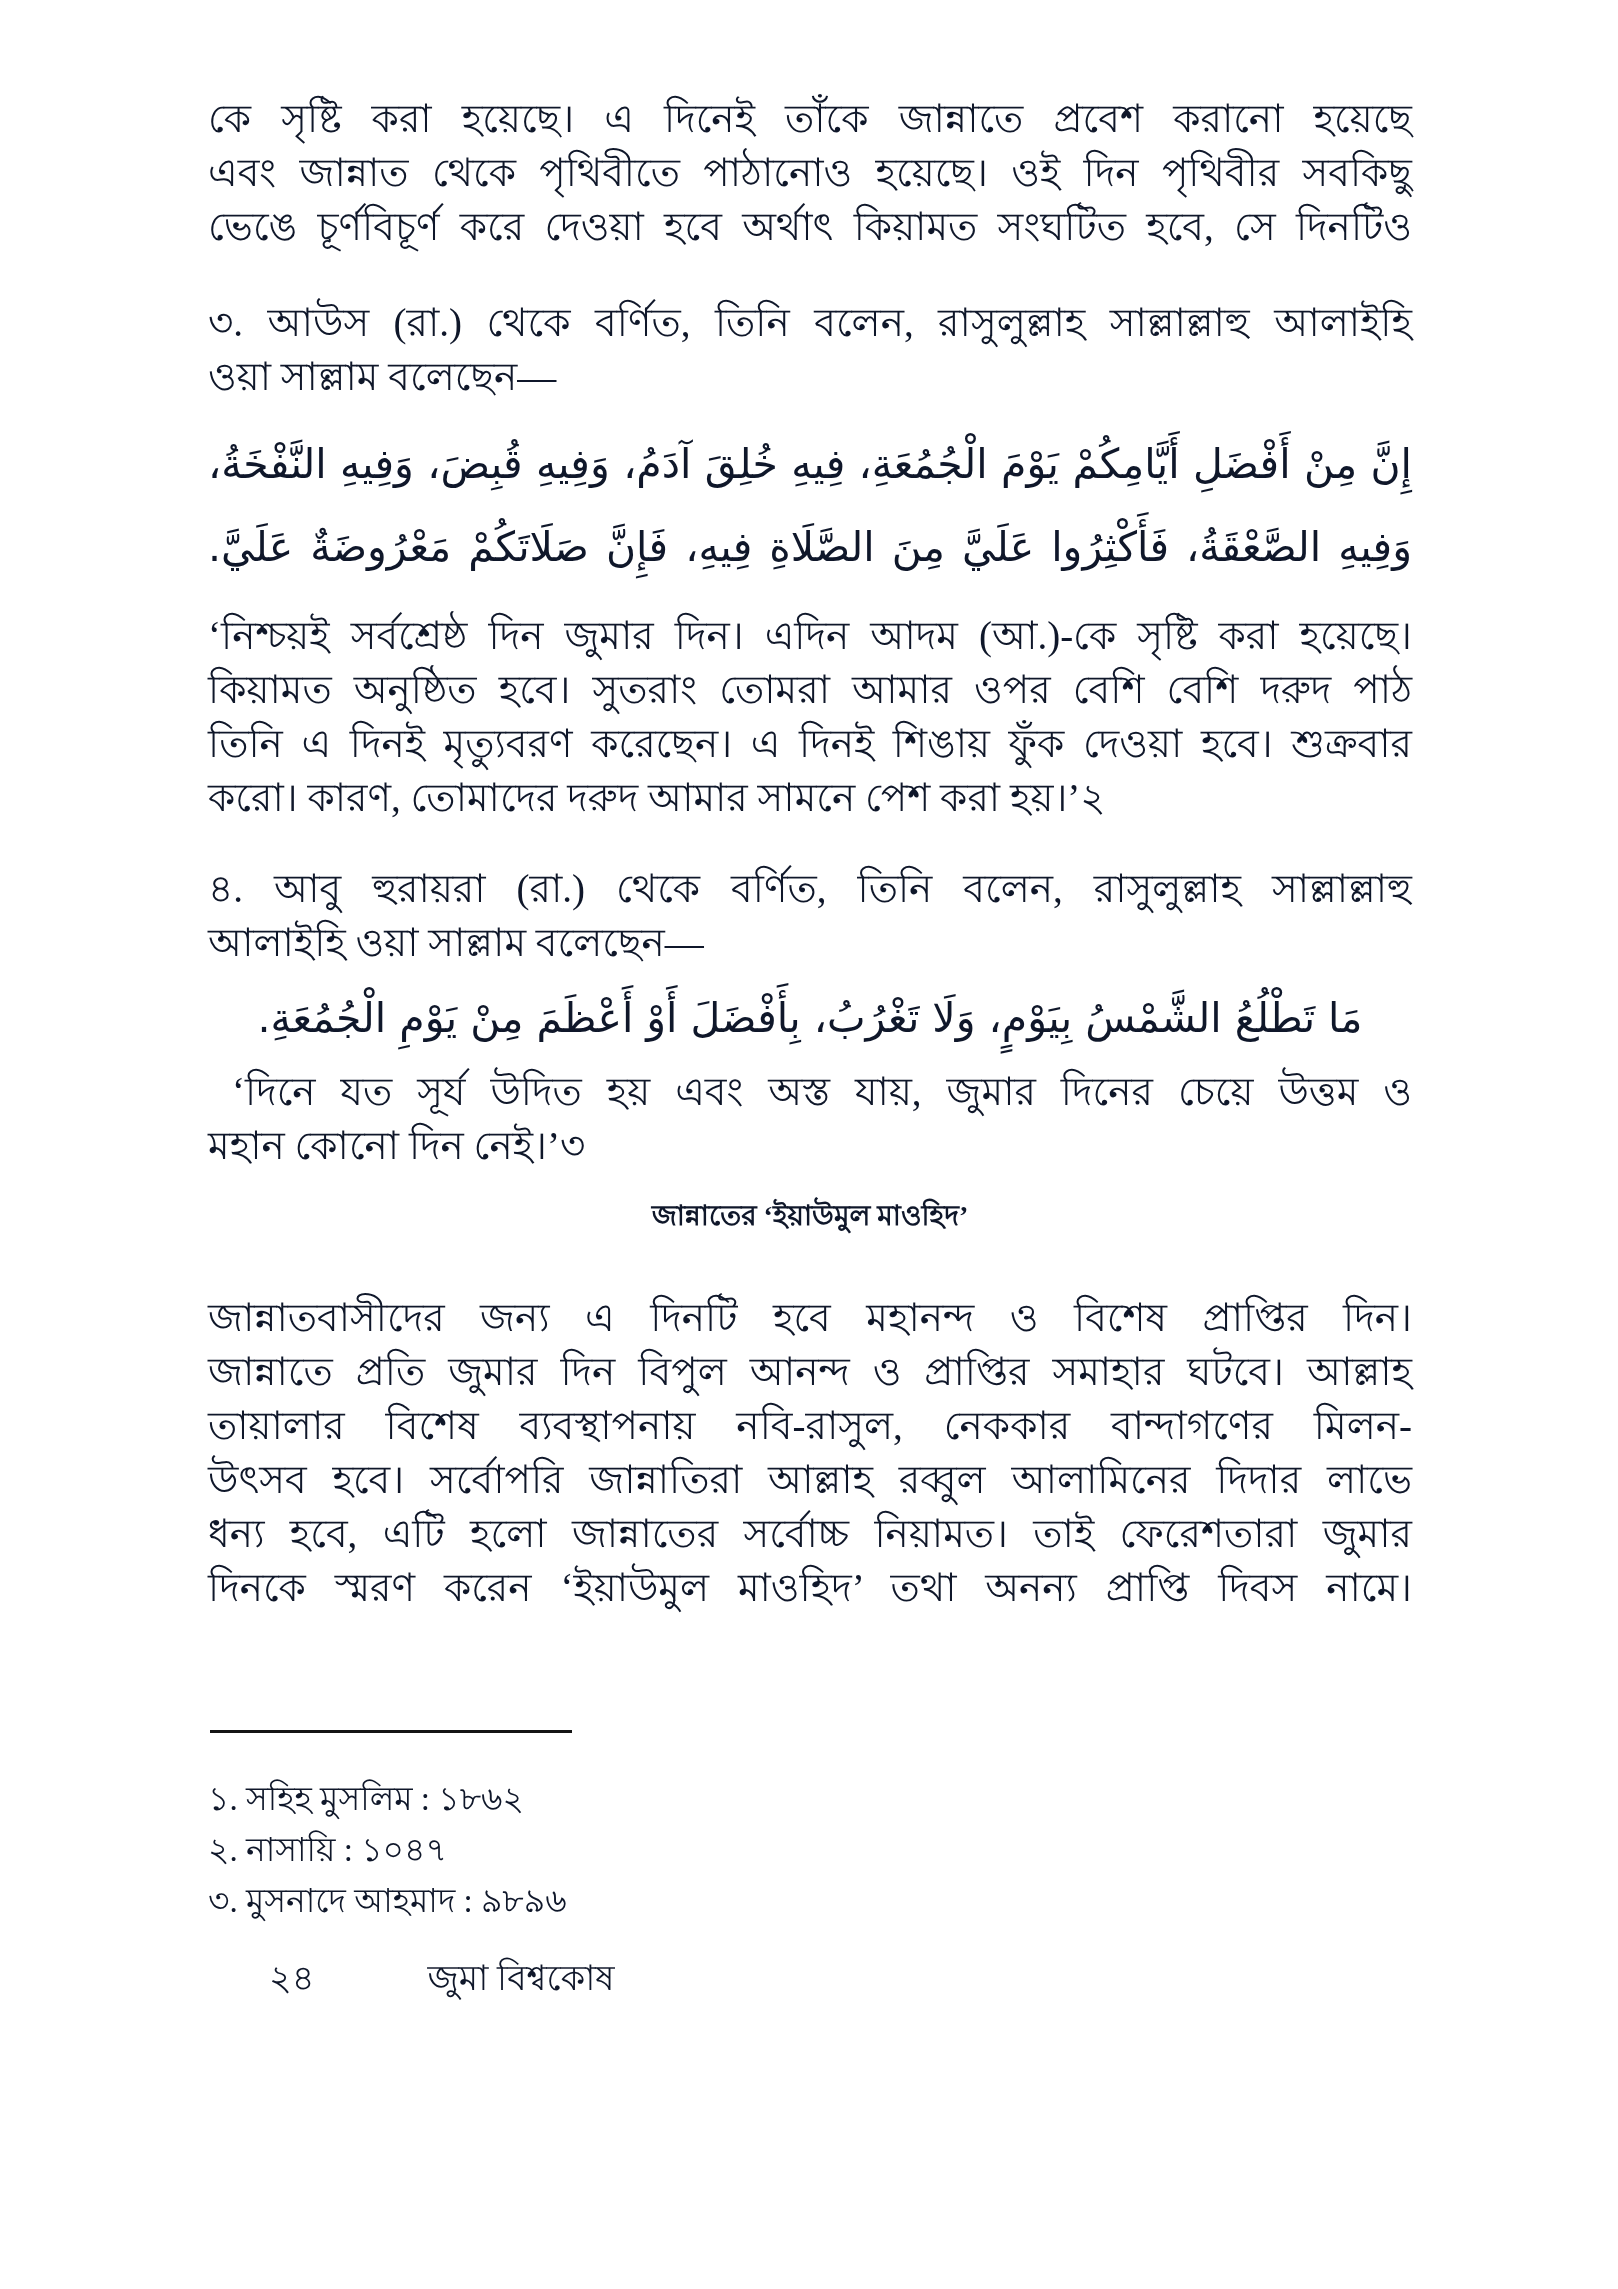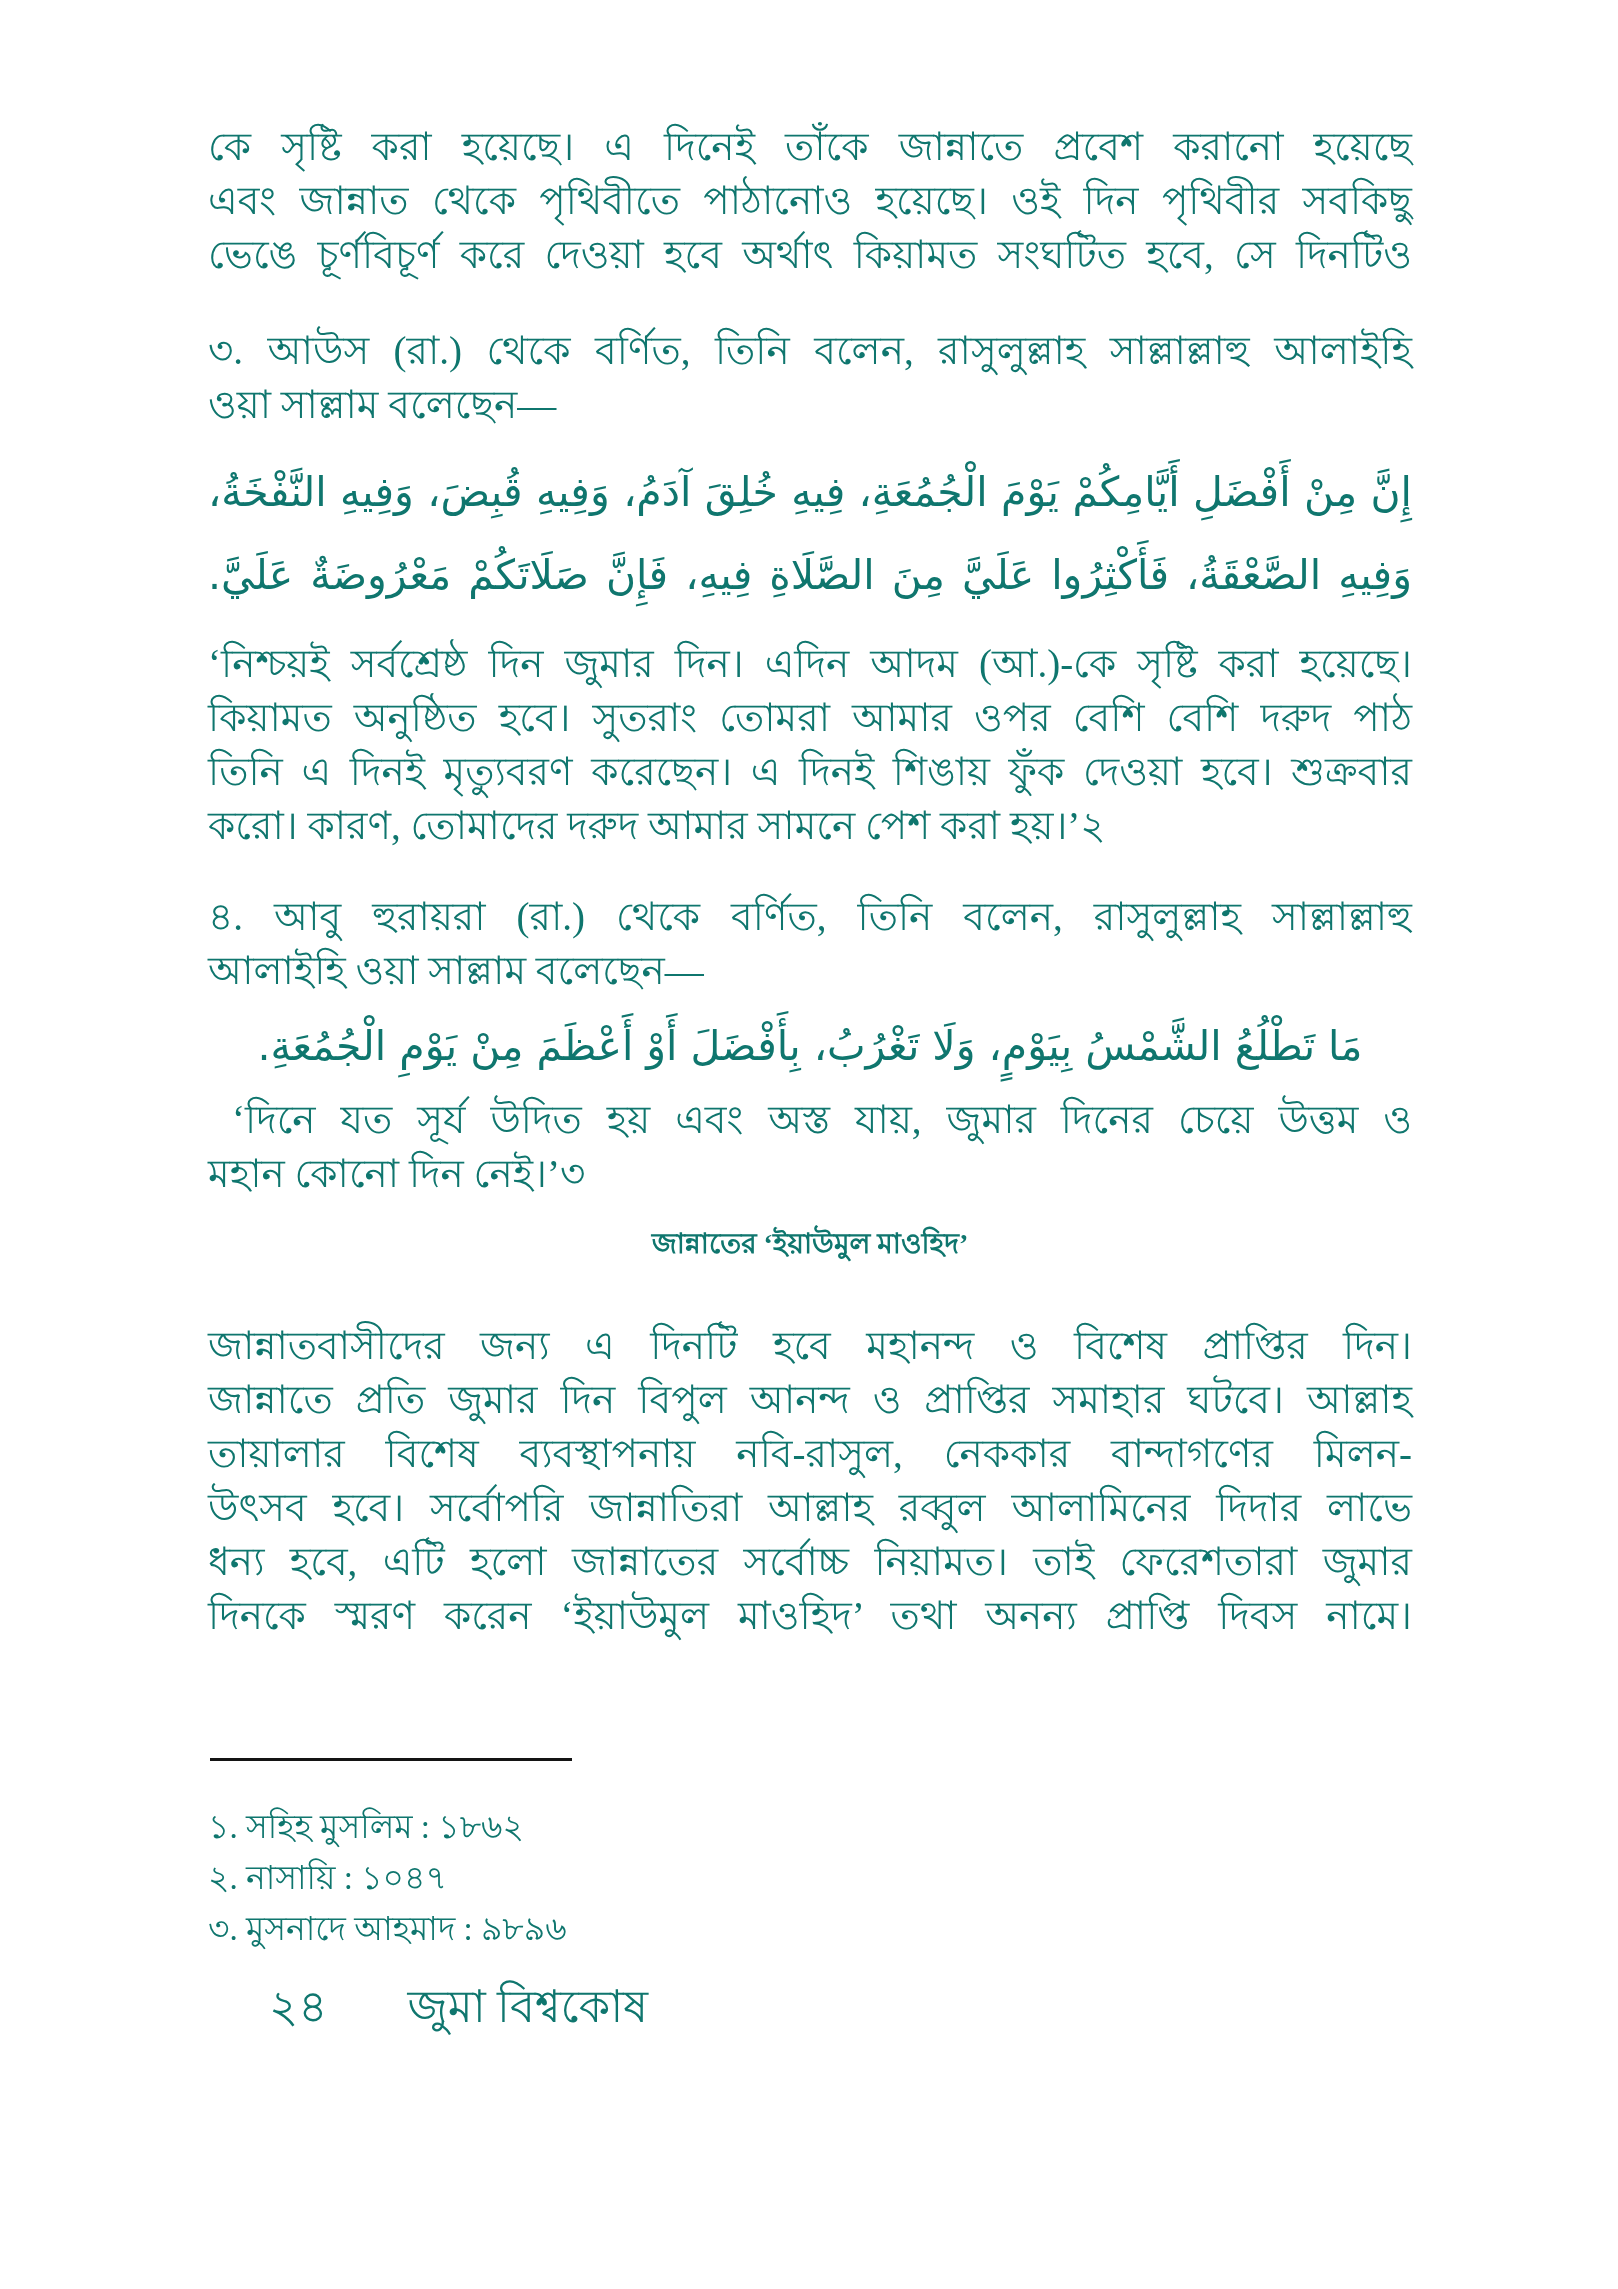--- a/index.html
+++ b/index.html
@@ -6,24 +6,24 @@
     margin: 0;
     padding: 0;
     background: #e8e8e8;
   }
   .page {
     position: relative;
     width: 1619px;
     height: 2290px;
     margin: 0 auto;
     background: #ffffff;
-    color: #0f766e;
+    color: #0f172a;
     font-family: "Liberation Serif", "DejaVu Serif", serif;
     box-sizing: border-box;
-    padding: 120px 207px 0 208px;
+    padding: 92px 207px 0 208px;
     overflow: hidden;
   }
   .body-text {
     font-size: 39px;
     line-height: 54px;
   }
   .line {
     text-align: justify;
     text-align-last: justify;
     white-space: normal;
@@ -77,23 +77,23 @@
     margin-top: 41px;
   }
   .footnote-item {
     text-align: left;
     text-align-last: left;
   }
   .page-footer {
     margin-top: 28px;
     display: flex;
     align-items: baseline;
-    gap: 80px;
+    gap: 113px;
     padding-left: 61px;
-    font-size: 45px;
+    font-size: 35px;
     line-height: 48px;
   }
 </style>
 </head>
 <body>
 
 <div class="page">
 
   <div class="body-text">
     <div class="line">কে সৃষ্টি করা হয়েছে। এ দিনেই তাঁকে জান্নাতে প্রবেশ করানো হয়েছে</div>

